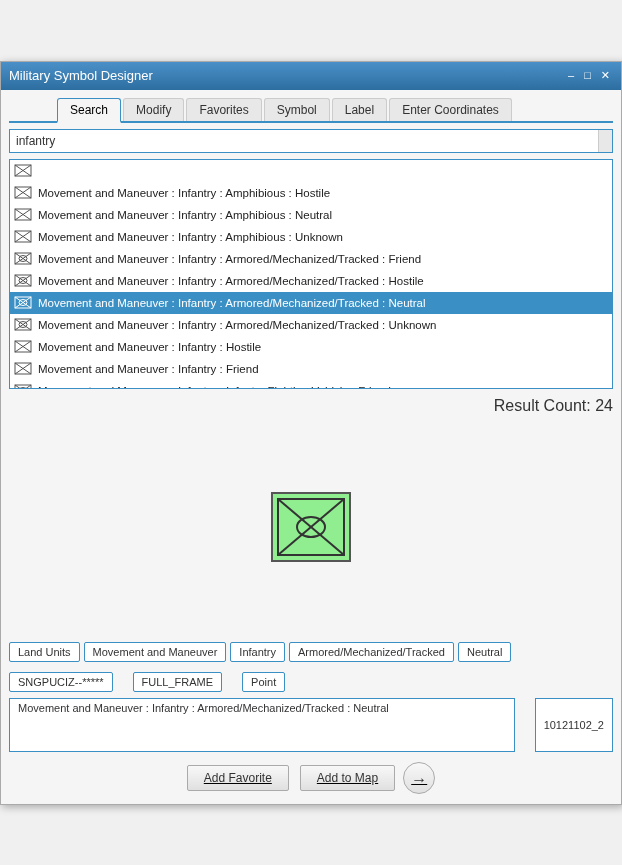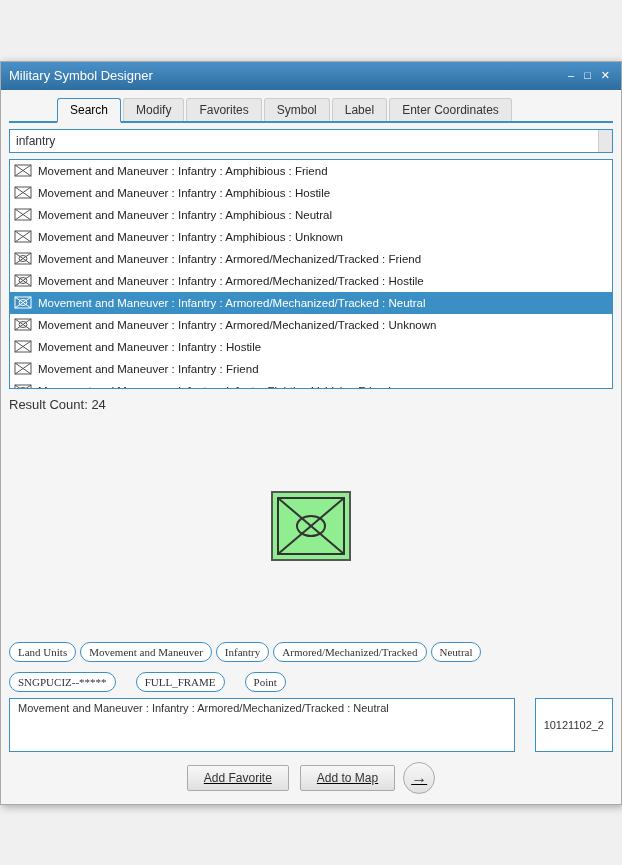--- a/index.html
+++ b/index.html
@@ -114,23 +114,24 @@
       color: #222;
       font-size: 11.5px;
       border-bottom: none;
       min-height: 22px;
     }
     .result-item.selected {
       background: #3a8fc4;
       color: white;
     }
     .result-count {
-      font-size: 13px;
+      font-size: 16px;
       color: #333;
       padding: 2px 0;
+      text-align: right;
     }
     .preview-area {
       flex: 1;
       display: flex;
       align-items: center;
       justify-content: center;
       background: #f5f5f5;
     }
     .symbol-preview {
       width: 80px;
@@ -150,24 +151,23 @@
       display: flex;
       flex-wrap: wrap;
       gap: 4px;
       padding: 4px 0;
     }
     .tag {
       border: 1px solid #3a8fc4;
       background: white;
       color: #333;
       padding: 3px 8px;
-      border-radius: 10px;
+      border-radius: 2px;
       font-size: 11px;
       cursor: default;
-      font-family: Liberation Serif, serif;
     }
     .info-row {
       display: flex;
       gap: 20px;
       flex-wrap: wrap;
     }
     .path-label {
       border: 1px solid #3a8fc4;
       background: white;
       color: #333;
@@ -245,21 +245,20 @@
 
     <div class="results-list" id="results-list">
     <div class="result-item">
           <span style="width: 20px; height: 14px; display: inline-flex; align-items: center; margin-right: 4px; flex-shrink: 0;">
             <svg width="18" height="13" viewBox="0 0 18 13">
               <rect x="1" y="1" width="16" height="11" fill="none" stroke="#555" stroke-width="1"></rect>
               <line x1="1" y1="1" x2="17" y2="12" stroke="#555" stroke-width="1"></line>
               <line x1="17" y1="1" x2="1" y2="12" stroke="#555" stroke-width="1"></line>
             </svg>
           </span>
-          <span>Movement and Maneuver : Infantry : Amphibious : Friend</span>
         </div>
         <div class="result-item">
           <span style="width: 20px; height: 14px; display: inline-flex; align-items: center; margin-right: 4px; flex-shrink: 0;">
             <svg width="18" height="13" viewBox="0 0 18 13">
               <rect x="1" y="1" width="16" height="11" fill="none" stroke="#555" stroke-width="1"></rect>
               <line x1="1" y1="1" x2="17" y2="12" stroke="#555" stroke-width="1"></line>
               <line x1="17" y1="1" x2="1" y2="12" stroke="#555" stroke-width="1"></line>
             </svg>
           </span>
           <span>Movement and Maneuver : Infantry : Amphibious : Hostile</span>

